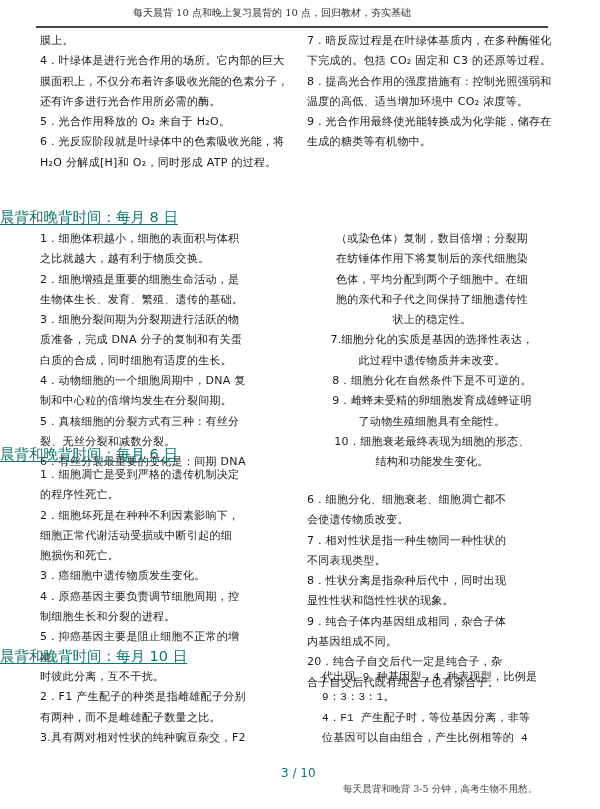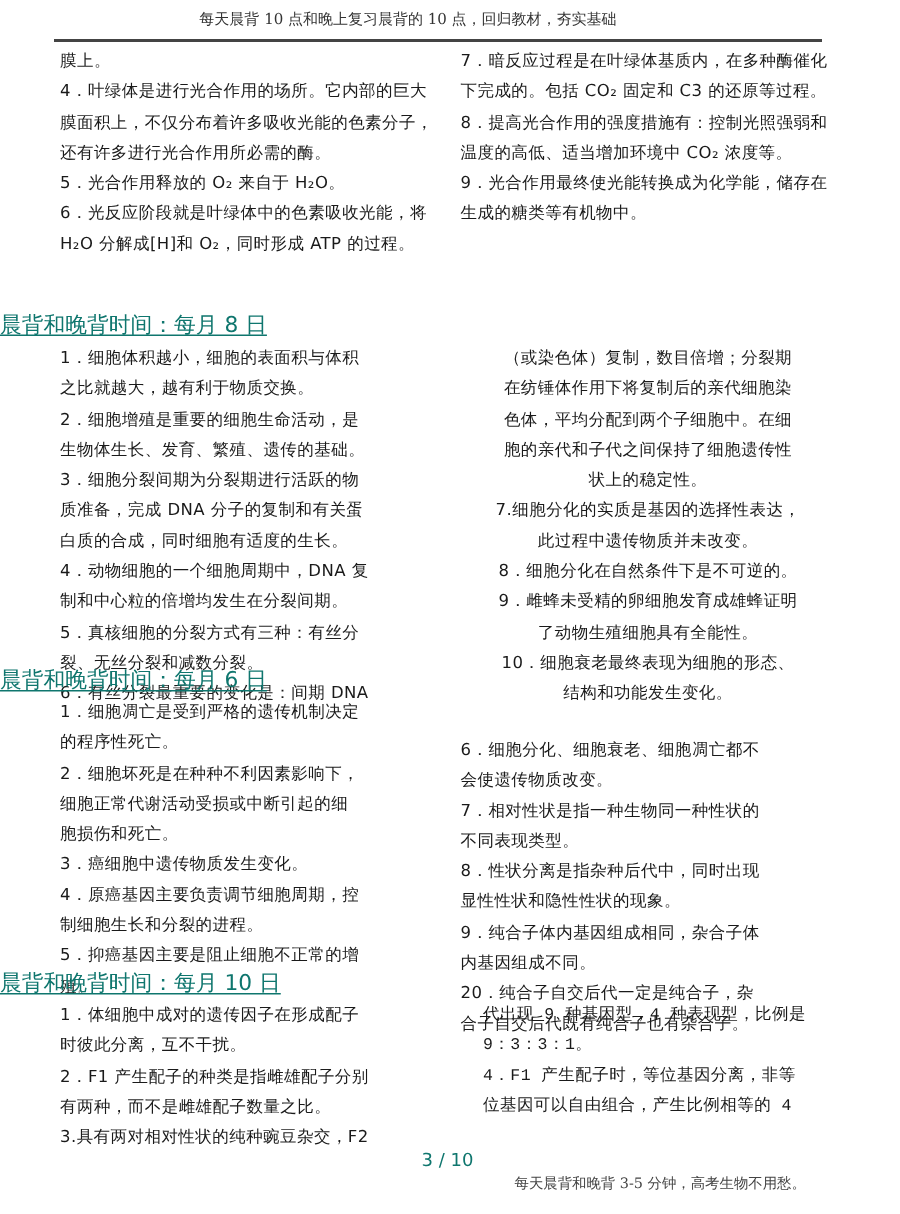--- a/index.html
+++ b/index.html
@@ -94,21 +94,20 @@
   <p>9．纯合子体内基因组成相同，杂合子体</p>
   <p>内基因组成不同。</p>
   <p>20．纯合子自交后代一定是纯合子，杂</p>
   <p>合子自交后代既有纯合子也有杂合子。</p>
 </div>
 
 <div class="sect-title" style="top:647px;">
   <span class="u">晨背和晚背时间：每月 10 日</span>
 </div>
 <div class="col" style="left:40px; top:667px;">
-  <p>1．体细胞中成对的遗传因子在形成配子</p>
   <p>时彼此分离，互不干扰。</p>
   <p>2．F1 产生配子的种类是指雌雄配子分别</p>
   <p>有两种，而不是雌雄配子数量之比。</p>
   <p>3.具有两对相对性状的纯种豌豆杂交，F2</p>
 </div>
 <div class="col" style="left:322px; top:667px;font-family:Liberation Mono, monospace;">
   <p>代出现 9 种基因型，4 种表现型，比例是</p>
   <p>9：3：3：1。</p>
   <p>4．F1 产生配子时，等位基因分离，非等</p>
   <p>位基因可以自由组合，产生比例相等的 4</p>

